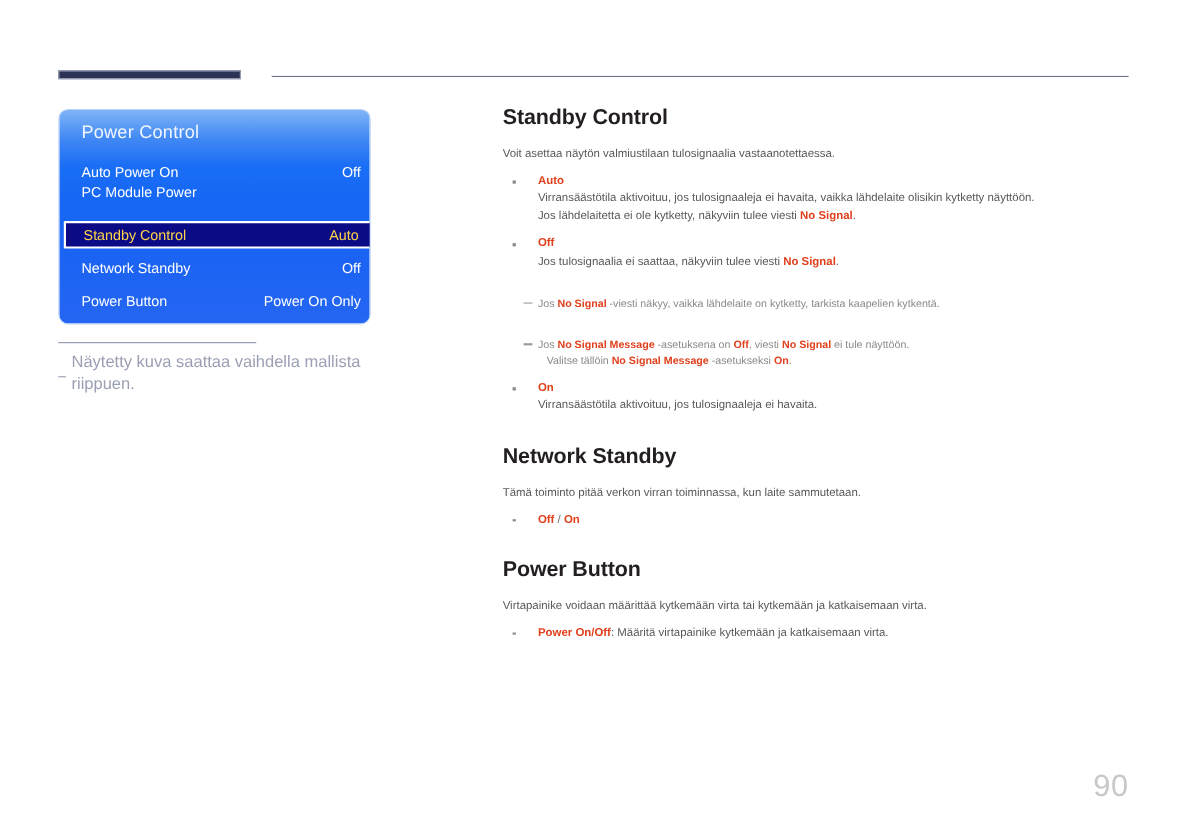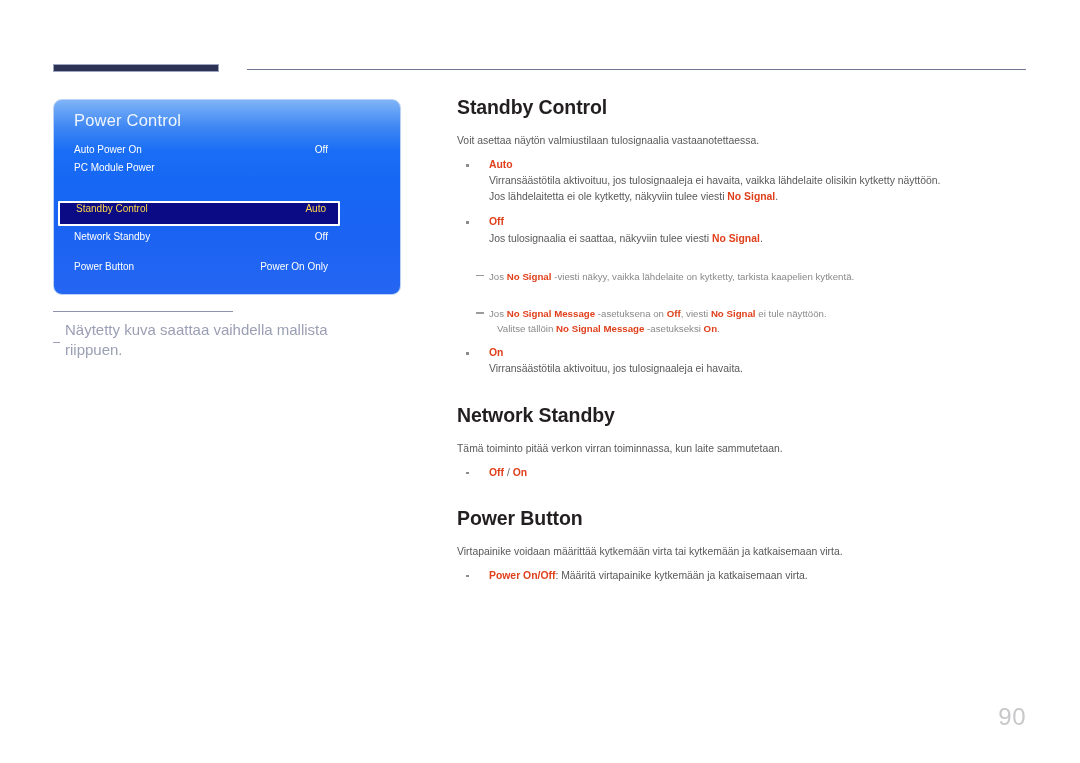--- a/index.html
+++ b/index.html
@@ -42,21 +42,21 @@
   }
 
   
   .osd-wrap {
     position: absolute;
     left: 53px;
     top: 99px;
     width: 290px;
   }
   .osd-panel {
-    width: 348px;
+    width: 284px;
     height: 196px;
     border-radius: 9px;
     background: linear-gradient(180deg,
         #7fb4f7 0%,
         #3f87f4 14%,
         #1a6ef5 26%,
         #1667f4 42%,
         #1b63f3 70%,
         #2566f2 100%);
     border: 1px solid #b9d2f6;
@@ -72,24 +72,24 @@
     font-size: 16.5px;
     color: #f0f6ff;
     letter-spacing: .2px;
   }
   .osd-row {
     position: absolute;
     left: 0;
     width: 290px;
     height: 25px;
     display: flex;
-    align-items: flex-start;
+    align-items: center;
     box-sizing: border-box;
     padding: 0 16px 0 20px;
-    font-size: 10px;
+    font-size: 13px;
     color: #ffffff;
   }
   .osd-row .lbl { flex: 1 1 auto; white-space: nowrap; }
   .osd-row .val { flex: 0 0 auto; white-space: nowrap; }
 
   .osd-row.r0 { top: 44px; }
   .osd-row.r1 { top: 62px; }
   .osd-row.r2 { top: 101px; }
   .osd-row.r3 { top: 131px; }
   .osd-row.r4 { top: 161px; }
@@ -193,21 +193,21 @@
     height: 1.4px;
     background: #9b9b9d;
   }
   ul.dashnotes > li .cont { display: block; padding-left: 8px; }
 
   
   .page-no {
     position: absolute;
     right: 54px;
     bottom: 32px;
-    font-size: 24px;
+    font-size: 28px;
     color: #c8c8ca;
     letter-spacing: .5px;
   }
 </style>
 </head>
 <body>
 
 <div class="header-rules">
   <div class="rule-thick"></div>
   <div class="rule-thin"></div>

